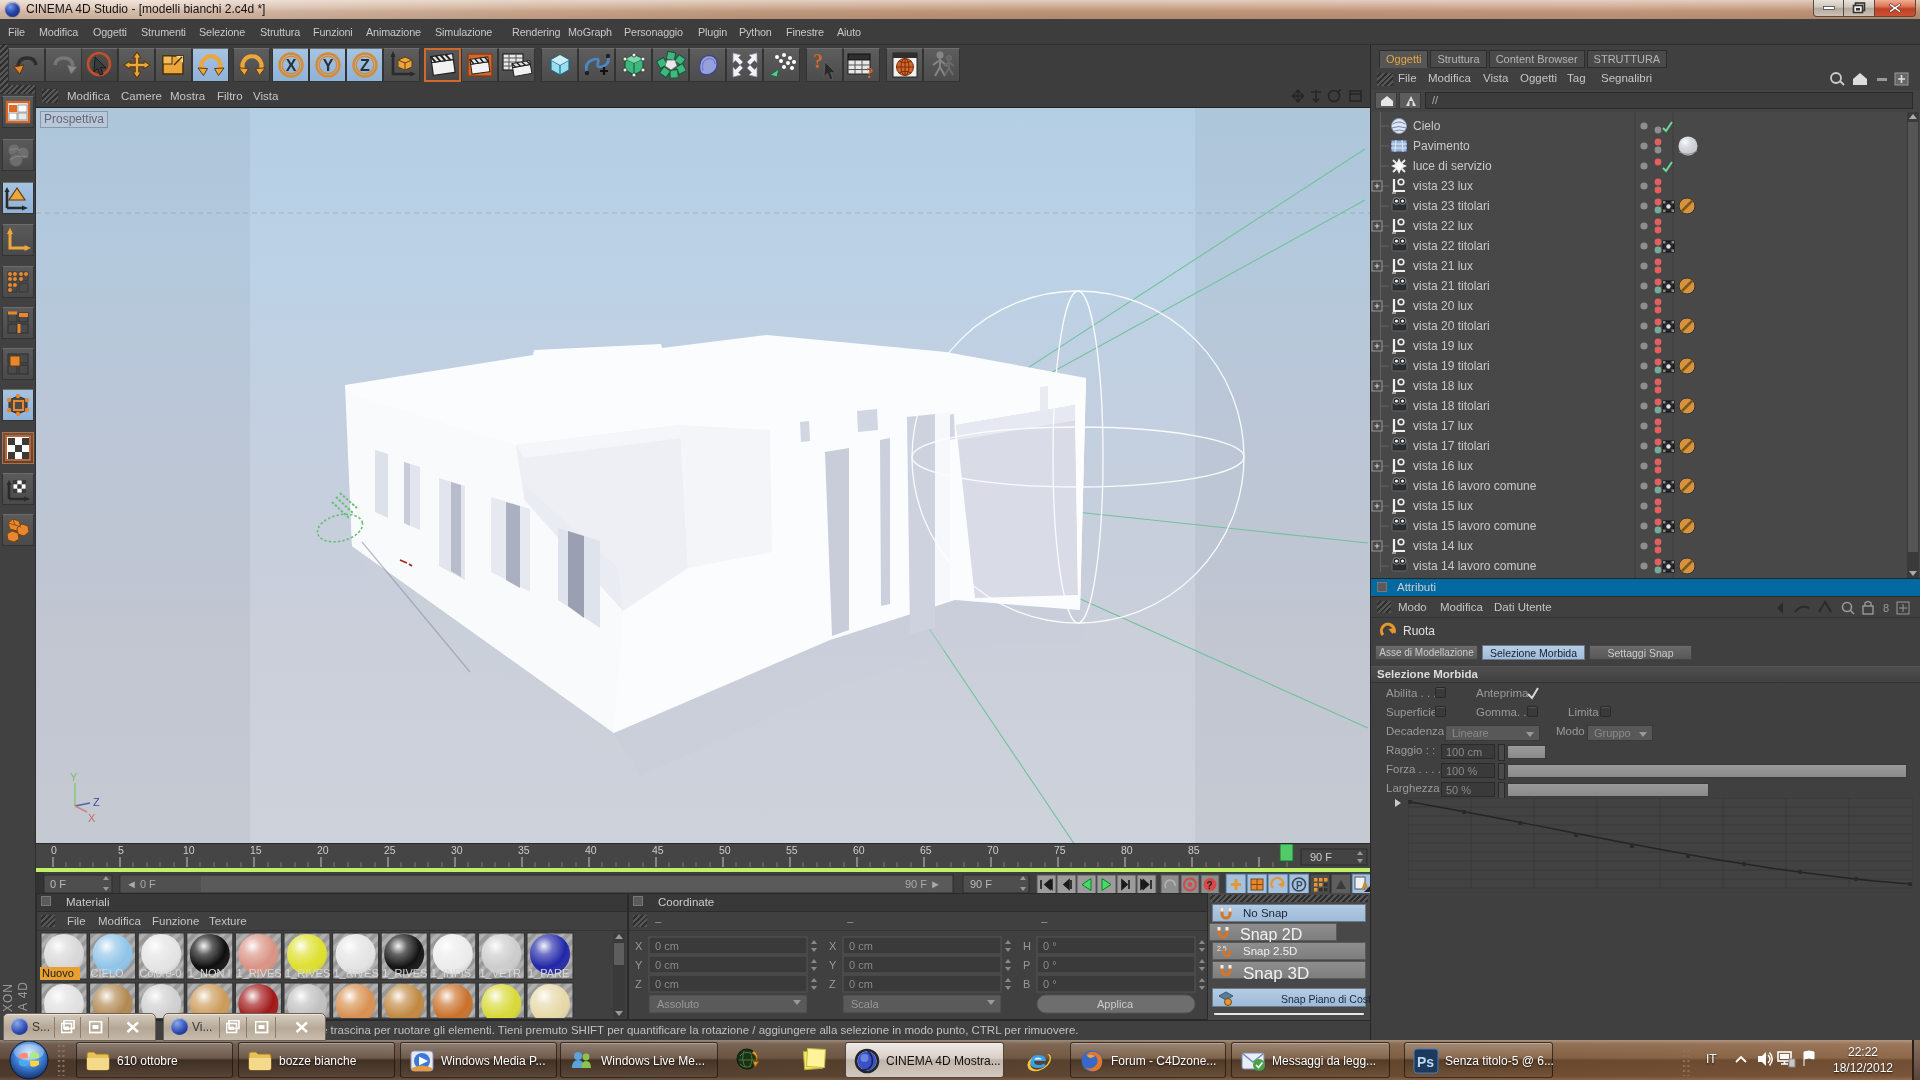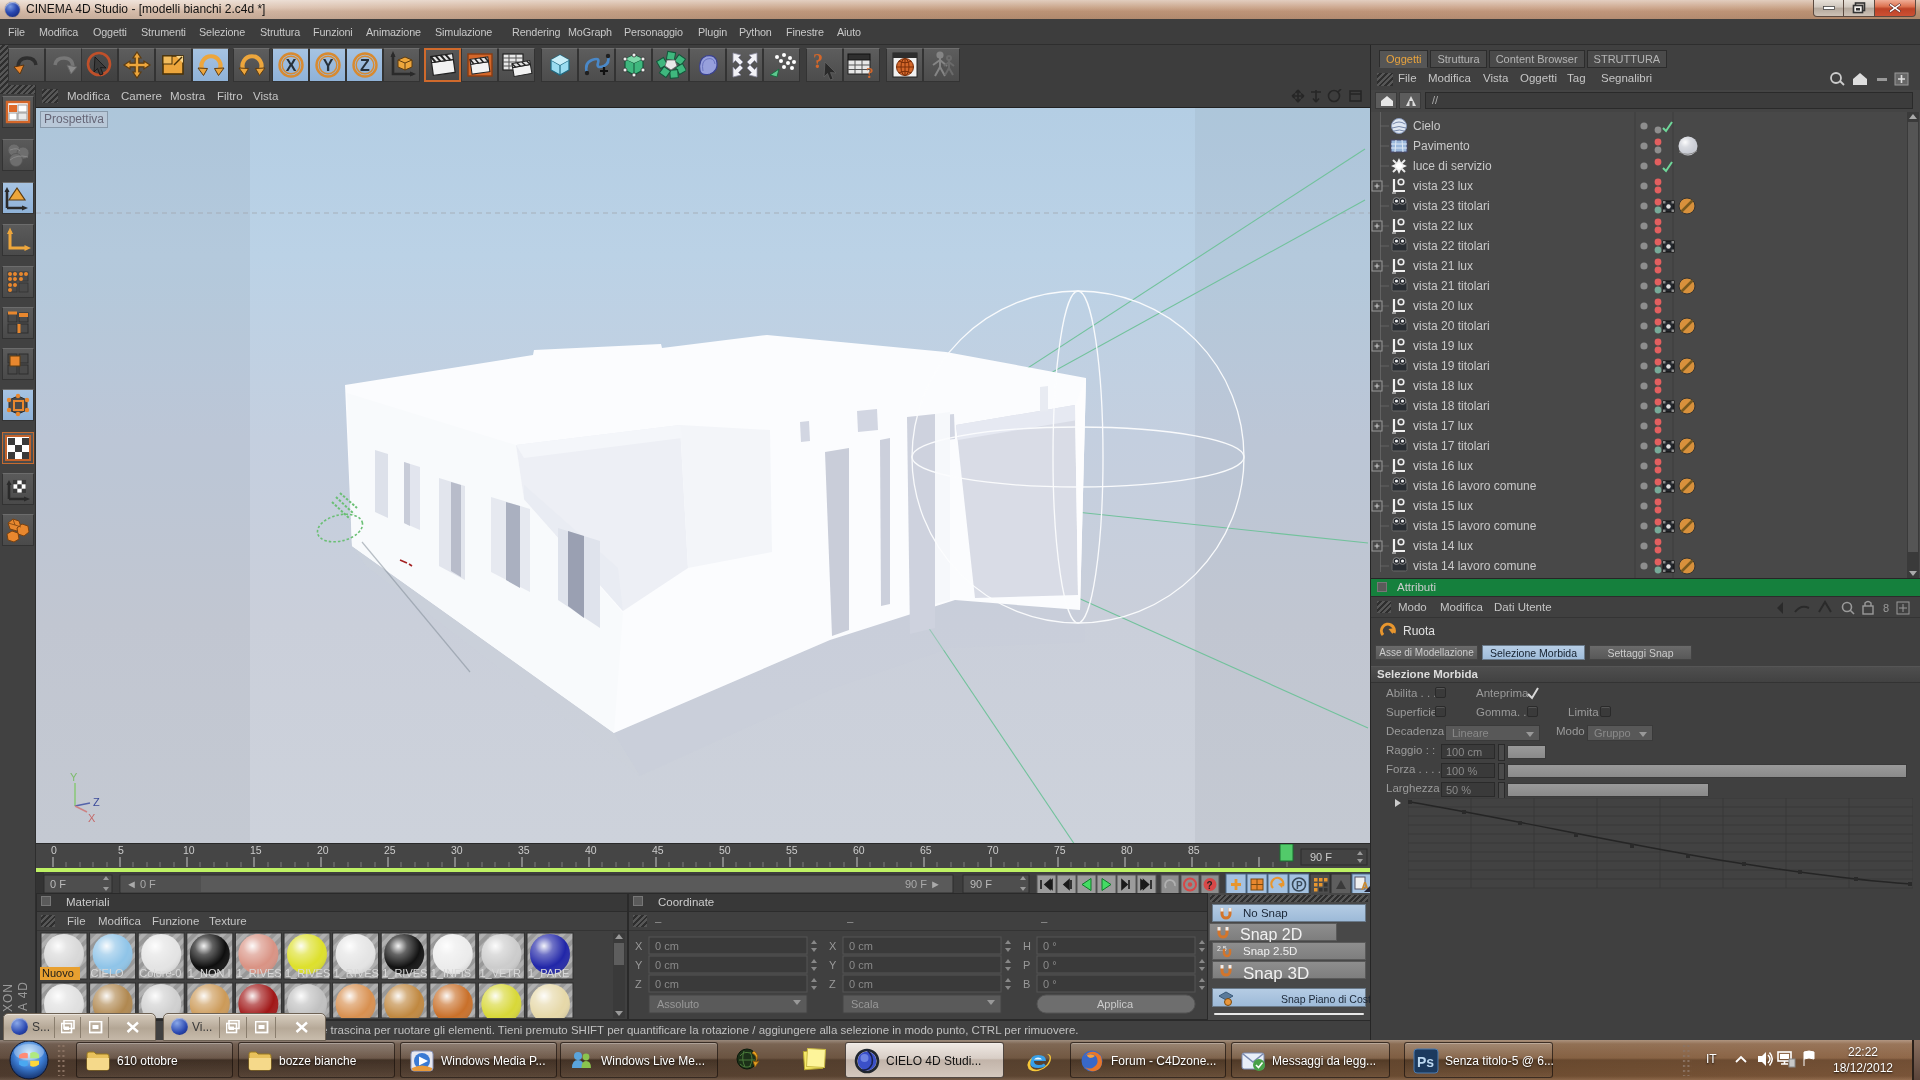--- a/index.html
+++ b/index.html
@@ -1283,21 +1283,21 @@
               <stop offset="0.65" stop-color="rgba(255,255,255,0)"></stop>
               <stop offset="1" stop-color="rgba(0,0,0,0.3)"></stop>
             </radialGradient>
           </defs>
       <rect x="536" y="0" width="12" height="466" fill="#3a3a3a"></rect>
           <rect x="537" y="10" width="10" height="430" fill="#555"></rect>
           <path d="M538 7 L542 2 L546 7 Z" fill="#aaa"></path>
           <path d="M538 459 L542 464 L546 459 Z" fill="#aaa"></path>
       </svg></div>
     <div id="attrpanel">
-    <div class="phead" style="height:18px;background:#15803d;">
+    <div class="phead" style="height:18px;background:#0369a1;">
           <span style="position:absolute;left:6px;top:3px;width:10px;height:10px;background:#5a5a5a;border:1px solid #777;"></span>
           <span style="position:absolute;left:26px;top:2px;">Attributi</span>
         </div>
     <div class="pmenu" style="height:21px;">
           <div style="position:absolute;left:6px;top:4px;width:14px;height:12px;" class="grip"></div>
           <span style="position:absolute;left:27px;top:4px;">Modo</span>
           <span style="position:absolute;left:69px;top:4px;">Modifica</span>
           <span style="position:absolute;left:123px;top:4px;">Dati Utente</span>
       <svg style="position:absolute;right:6px;top:3px" width="140" height="16" viewBox="0 0 140 16">
             <path d="M8 2 L2 8 L8 14 Z" fill="#2a2a2a"></path>
@@ -1447,21 +1447,21 @@
           <rect x="6" y="2" width="18" height="18" fill="#fdf49a" stroke="#c8b840" transform="rotate(3 15 11)"></rect>
         </svg>
       </div>
     <div class="tkbtn" style="left:845px;width:159px;background:linear-gradient(180deg,#efe9e4,#d8cec6 45%,#c2b4a9 50%,#d4c8be);">
         <svg class="ticon" viewBox="0 0 26 26">
           <circle cx="13" cy="13" r="11" fill="none" stroke="#20262e" stroke-width="2.6"></circle>
           <circle cx="13" cy="13" r="9.4" fill="#3a50c8"></circle>
           <circle cx="10.5" cy="10" r="4" fill="#7a90e8" opacity="0.8"></circle>
           <path d="M13 2 Q20 8 18 16 Q15 23 8 22" fill="none" stroke="#18204a" stroke-width="1.6"></path>
         </svg>
-        <span class="lbl" style="color:#111;text-shadow:none;">CIELO 4D Studi...</span>
+        <span class="lbl" style="color:#111;text-shadow:none;">CINEMA 4D Mostra...</span>
       </div>
     <div class="tkbtn" style="left:1015px;width:48px;border:none;background:none;box-shadow:none;">
         <svg style="position:absolute;left:10px;top:5px" width="27" height="27" viewBox="0 0 27 27">
           <path d="M5 16 Q5 8 13.5 8 Q21 8 21 14 L9 14 Q9 18 14 18 Q17 18 19 16.5 L21 19 Q18 21 13.5 21 Q5 21 5 16 Z" fill="#38a0e8"></path>
           <path d="M9 12.5 L17 12.5 Q16 10.5 13 10.5 Q10.5 10.5 9 12.5 Z" fill="#fff" opacity="0.9"></path>
           <path d="M3 20 Q1 15 7 11 Q4 17 6 20 Q9 24 15 22 Q21 20.5 24 14 Q26 9 22 7 Q26 7 26 11 Q26 17 19 21.5 Q11 26 5 23 Q3 22 3 20 Z" fill="#f8c838"></path>
         </svg>
       </div>
     <div class="tkbtn" style="left:1070px;width:156px;">
         <svg class="ticon" viewBox="0 0 26 26">

